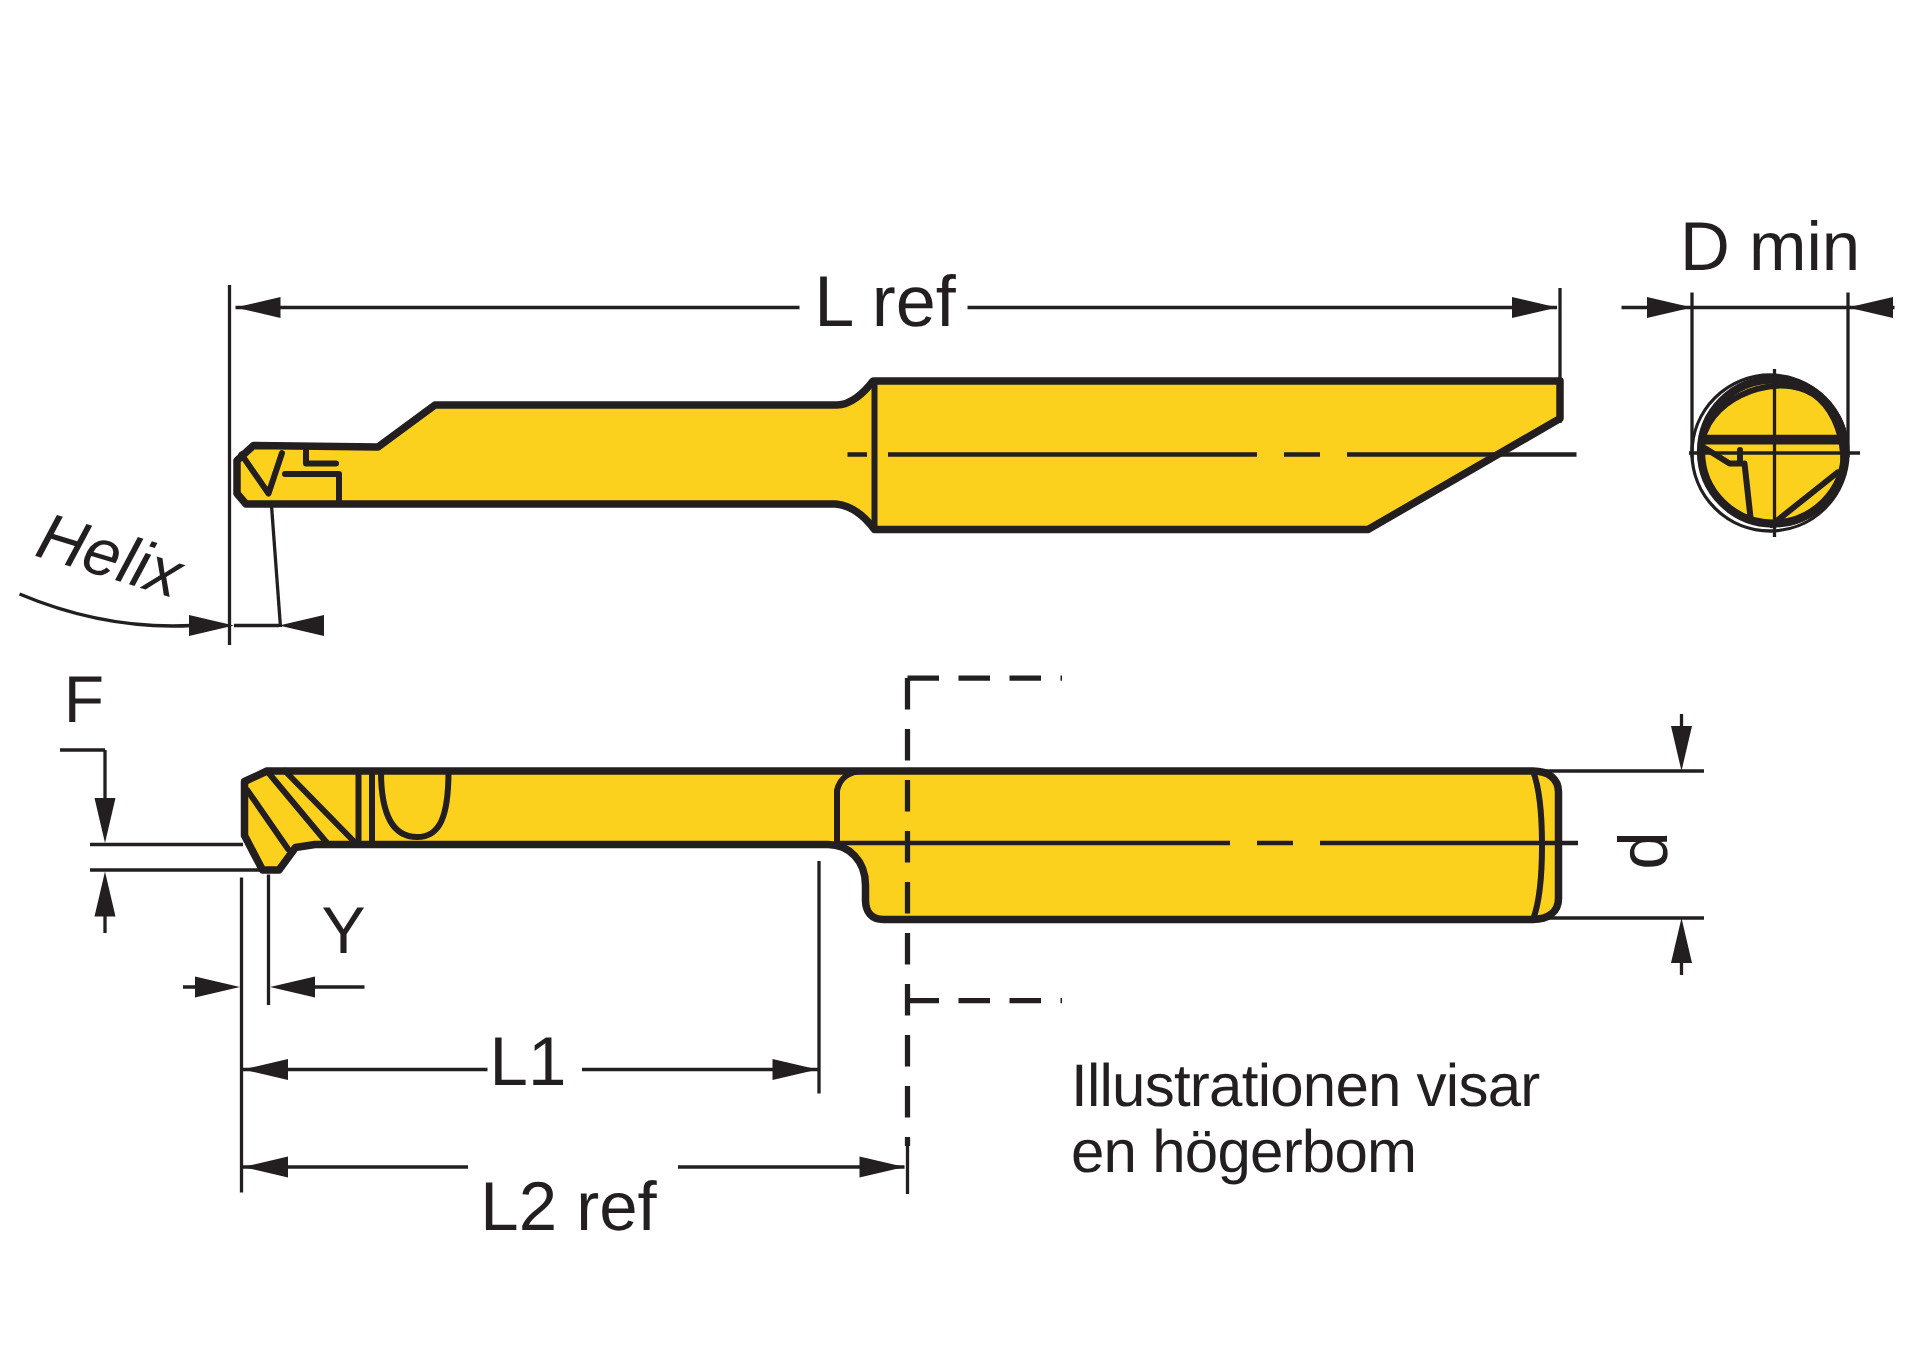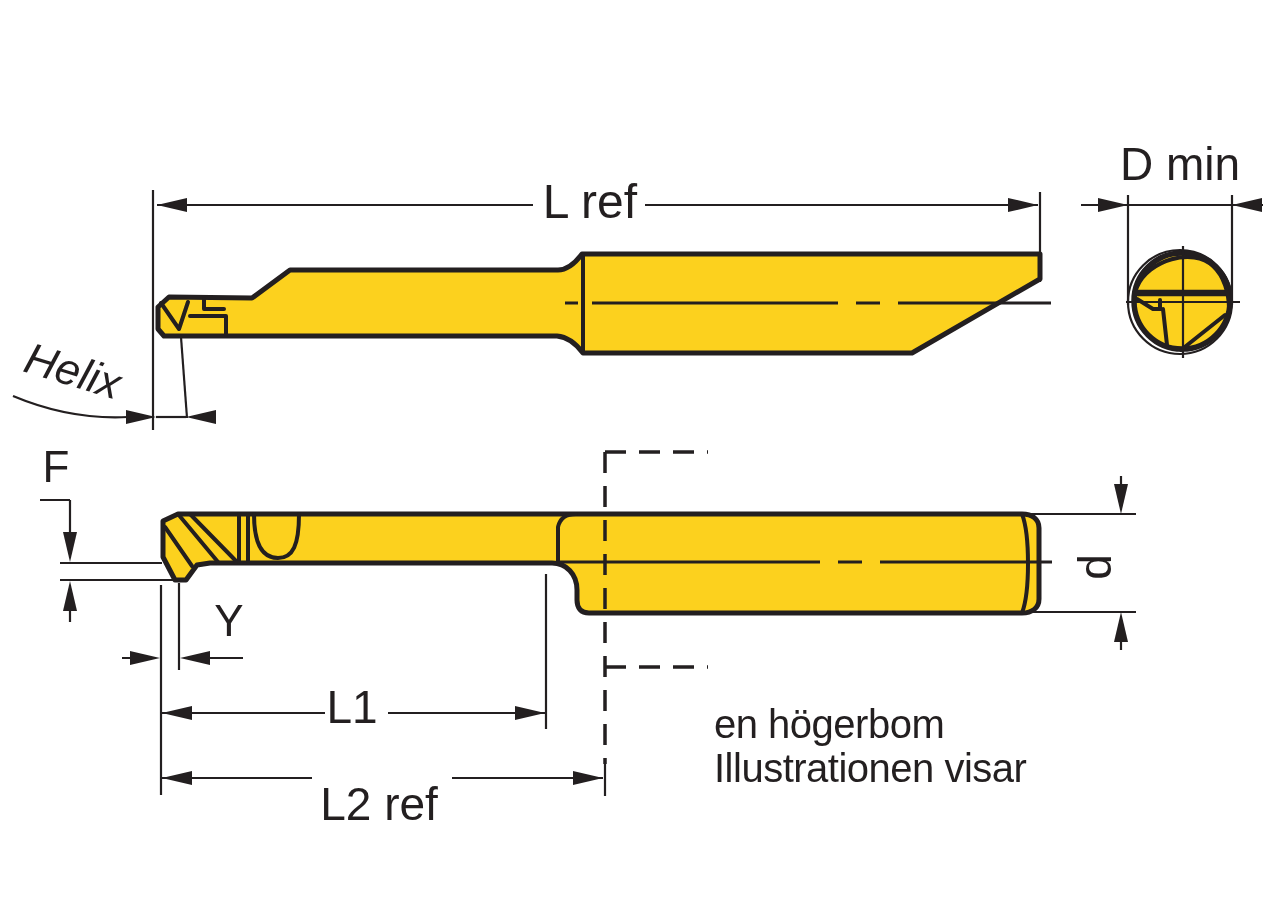--- a/index.html
+++ b/index.html
@@ -138,17 +138,17 @@
   <div class="dim-label lbl-lref">L ref</div>
   <div class="dim-label lbl-dmin">D min</div>
   <div class="dim-label lbl-helix">Helix</div>
   <div class="dim-label lbl-f">F</div>
   <div class="dim-label lbl-y">Y</div>
   <div class="dim-label lbl-l1">L1</div>
   <div class="dim-label lbl-l2ref">L2 ref</div>
   <div class="dim-label lbl-d">d</div>
 
   <div class="caption">
+    <div>Illustrationen visar</div>
     <div>en högerbom</div>
-    <div>Illustrationen visar</div>
   </div>
 
 </div>
 
 </body></html>

